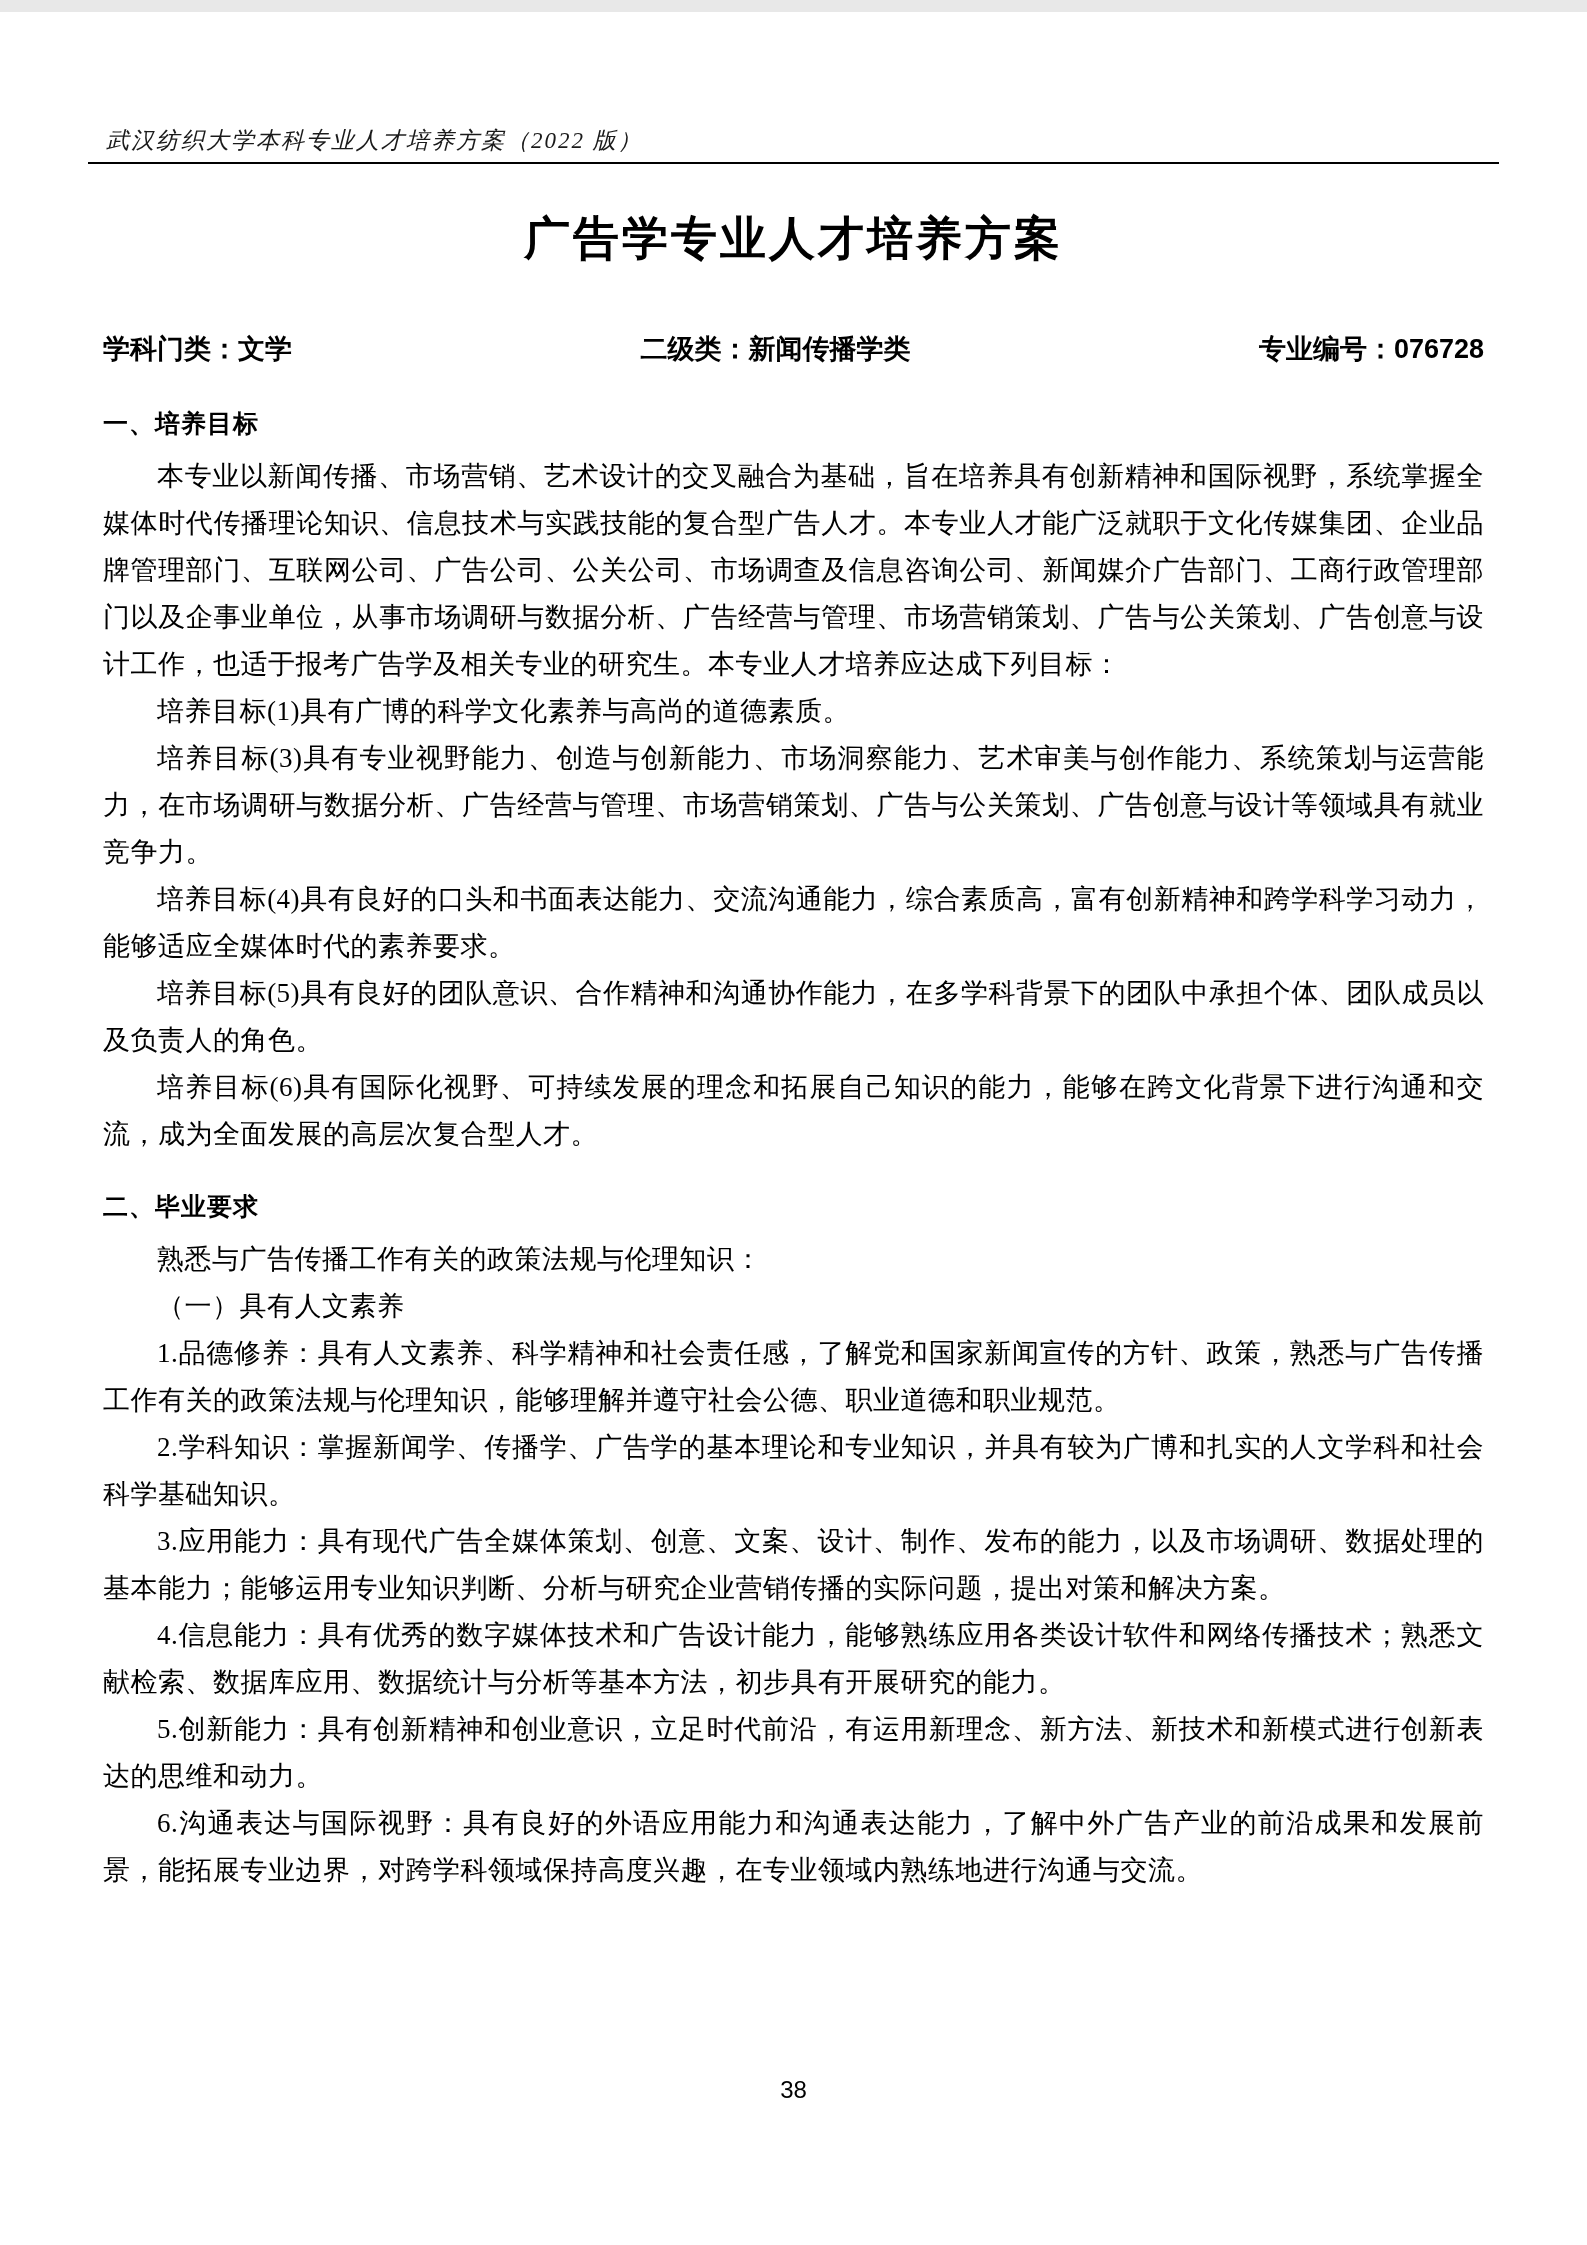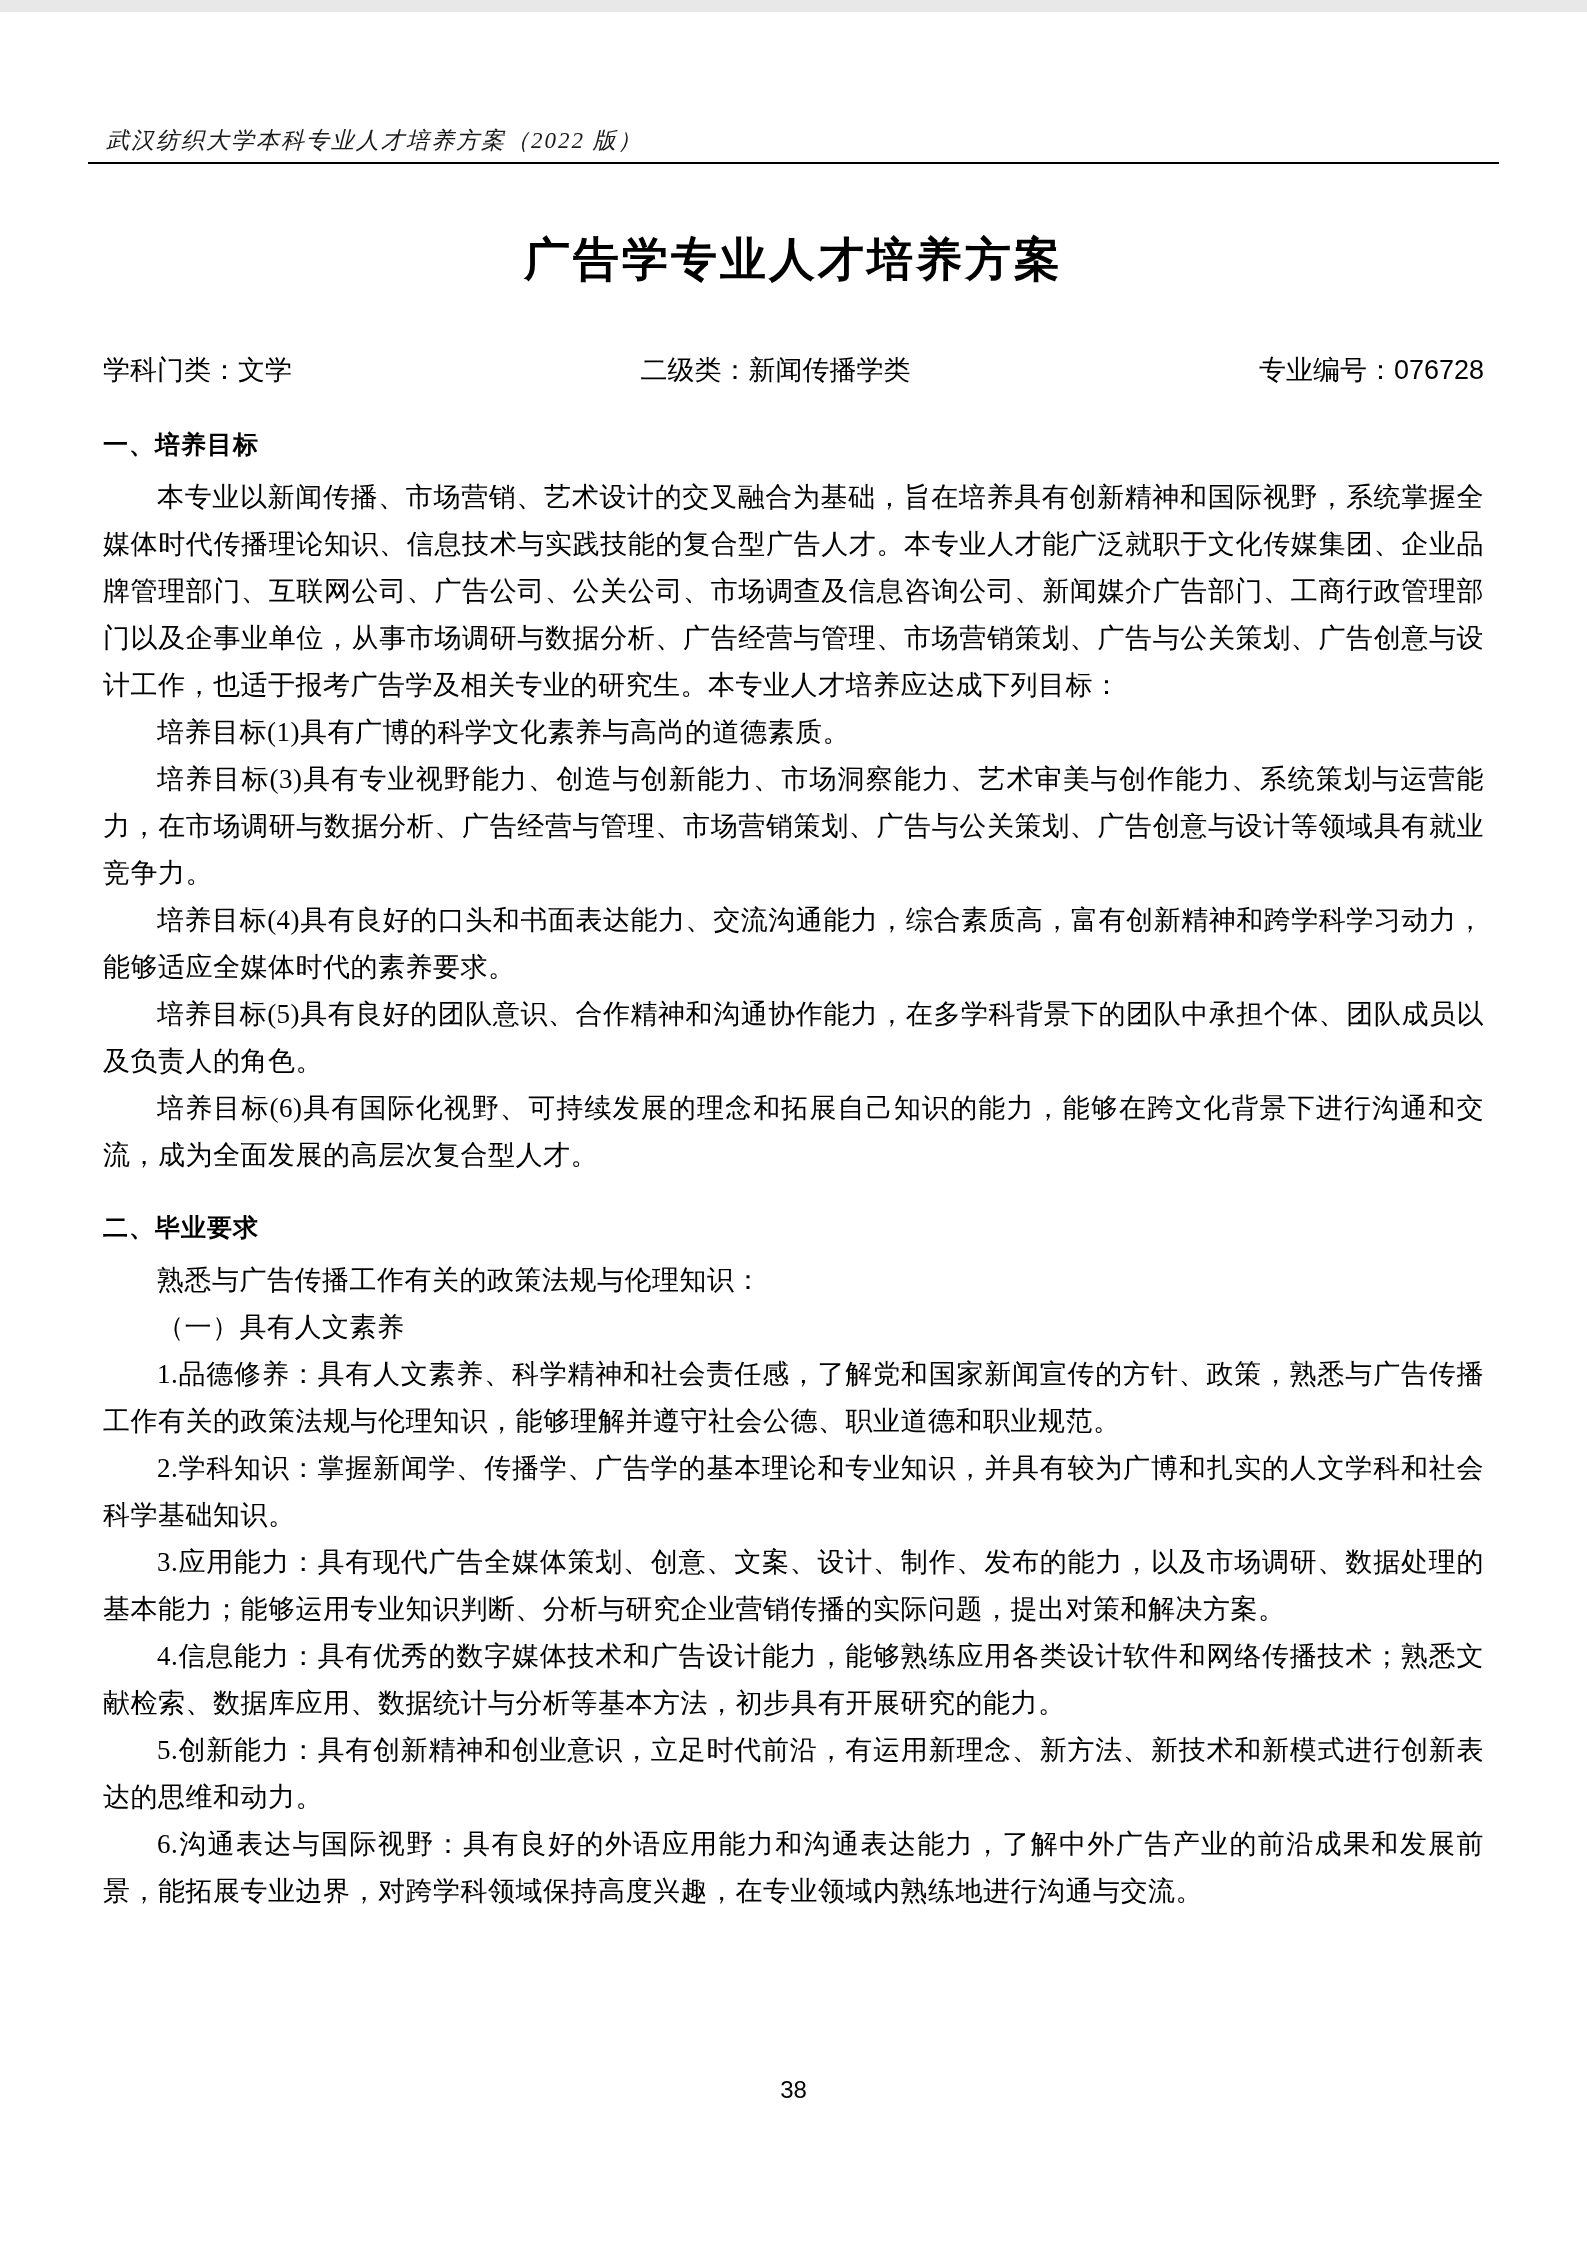--- a/index.html
+++ b/index.html
@@ -36,35 +36,35 @@
     color: #1a1a1a;
   }
   .content {
     position: absolute;
     top: 152px;
     left: 103px;
     right: 103px;
   }
   .doc-title {
     margin: 0;
-    padding-top: 66px;
+    padding-top: 45px;
     text-align: center;
     font-family: "Liberation Sans", "DejaVu Sans", sans-serif;
     font-weight: 700;
     font-size: 46px;
     letter-spacing: 3px;
     line-height: 58px;
   }
   .meta-row {
     display: flex;
     justify-content: space-between;
     align-items: baseline;
     margin-top: 66px;
     font-family: "Liberation Sans", "DejaVu Sans", sans-serif;
-    font-weight: 400;
+    font-weight: 700;
     font-size: 27px;
     line-height: 32px;
   }
   .section-heading {
     margin: 40px 0 12px 0;
     font-family: "Liberation Sans", "DejaVu Sans", sans-serif;
     font-weight: 700;
     font-size: 25px;
     line-height: 36px;
     letter-spacing: 1px;

